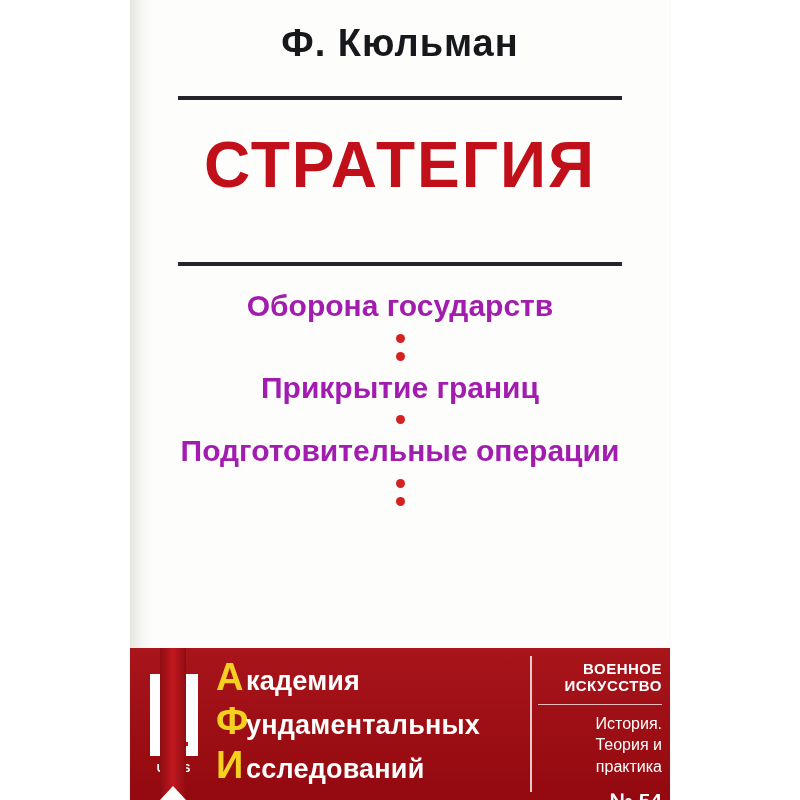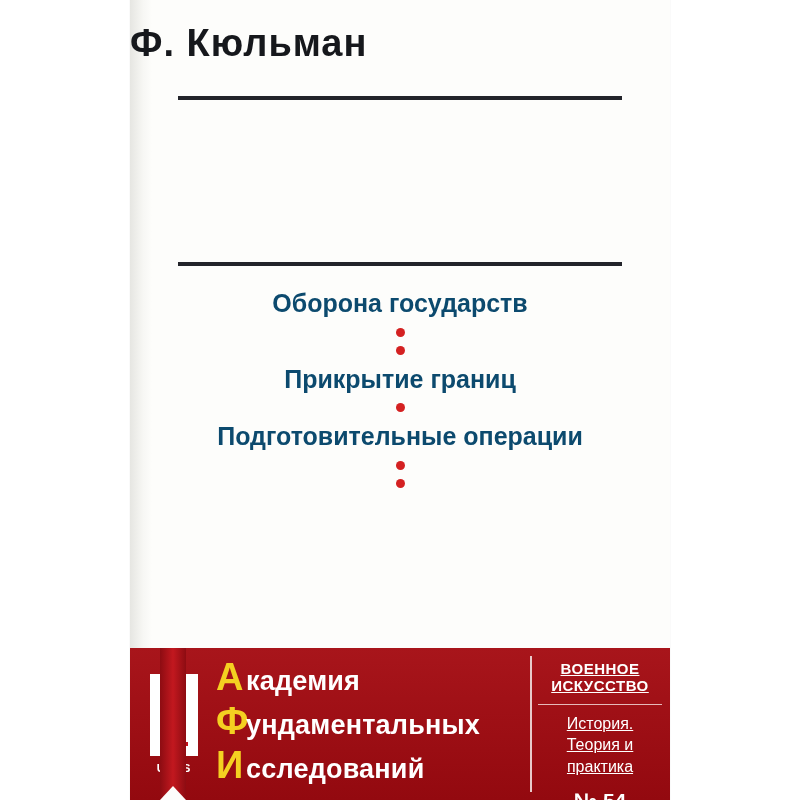--- a/index.html
+++ b/index.html
@@ -37,21 +37,21 @@
     width: 22px;
     height: 800px;
     background: linear-gradient(to right, #e6e6e2 0%, #f7f7f4 60%, #fdfdfb 100%);
   }
 
   .author {
     position: absolute;
     left: 0;
     top: 22px;
     width: 540px;
-    text-align: left;
+    text-align: center;
     font-size: 38px;
     font-weight: bold;
     letter-spacing: 1px;
     color: #16181c;
   }
 
   .rule {
     position: absolute;
     left: 48px;
     width: 444px;
@@ -76,23 +76,23 @@
 
   .toc {
     position: absolute;
     left: 0;
     top: 288px;
     width: 540px;
     text-align: center;
   }
 
   .toc-item {
-    font-size: 25px;
-    font-weight: bold;
-    color: #0c4a6e;
+    font-size: 30px;
+    font-weight: bold;
+    color: #a21caf;
     line-height: 1.22;
     padding: 0 30px;
   }
 
   .toc-dot {
     width: 9px;
     height: 9px;
     border-radius: 50%;
     background: #d42121;
     margin: 9px auto 9px auto;
@@ -174,22 +174,21 @@
   .series-box {
     position: absolute;
     right: 8px;
     top: 8px;
     width: 132px;
     height: 136px;
     border-left: 2px solid #e8c9ca;
     padding-left: 6px;
     box-sizing: border-box;
     color: #ffffff;
-    text-align: center;
-    text-decoration: underline;
+    text-align: right;
   }
 
   .series-title {
     font-size: 15px;
     font-weight: bold;
     line-height: 1.15;
     margin-top: 4px;
     letter-spacing: 0.5px;
   }
 
@@ -237,20 +236,21 @@
 
 <div id="cover">
 
   <div class="book">
     <div class="spine-shade"></div>
 
     <div class="author">Ф. Кюльман</div>
 
     <div class="rule rule-top"></div>
 
+    <div class="title">СТРАТЕГИЯ</div>
 
     <div class="rule rule-bottom"></div>
 
     <div class="toc">
       <div class="toc-item">Оборона государств</div>
       <div class="toc-dot"></div>
       <div class="toc-dot"></div>
       <div class="toc-item">Прикрытие границ</div>
       <div class="toc-dot"></div>
       <div class="toc-item">Подготовительные операции</div>

